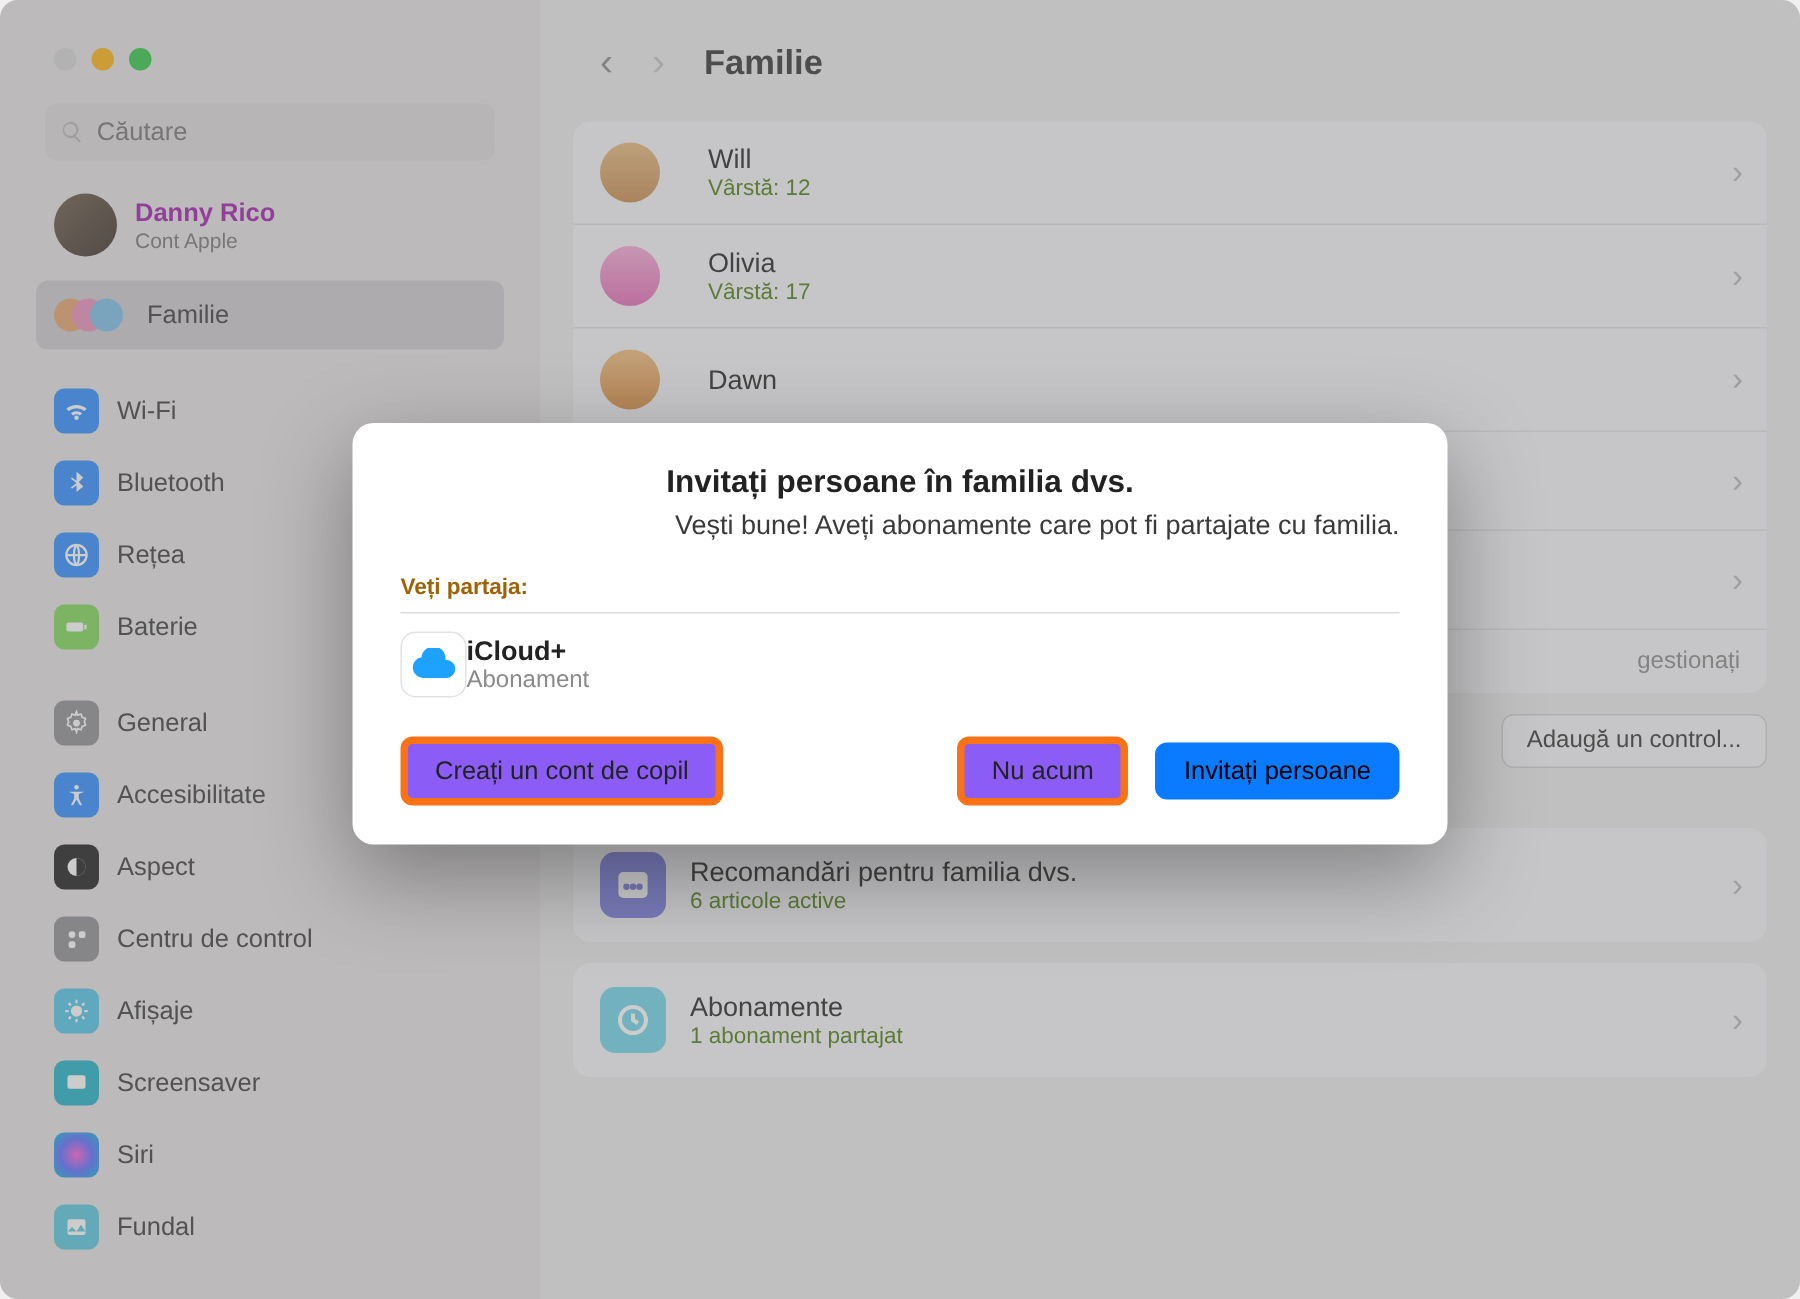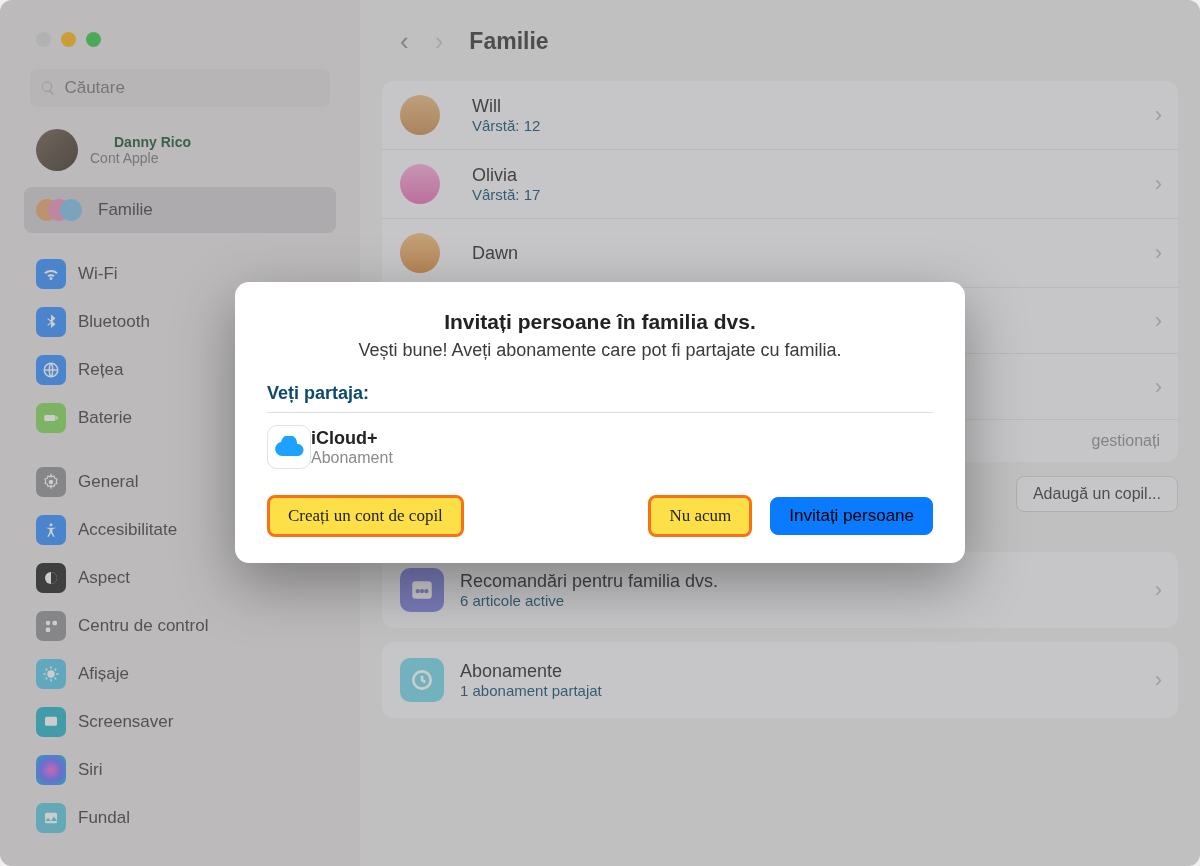--- a/index.html
+++ b/index.html
@@ -11,21 +11,21 @@
 .traffic-lights { display: flex; gap: 10px; padding: 20px 0 0 24px; }
 .tl { width: 15px; height: 15px; border-radius: 50%; }
 .tl.red { background: #d5d5d5; }
 .tl.yellow { background: #fdb40e; }
 .tl.green { background: #33c748; }
 .search-box { margin: 22px 18px 14px 18px; height: 38px; background: #dddadb; border-radius: 8px; display: flex; align-items: center; padding: 0 10px; gap: 8px; }
 .search-box svg { width: 18px; height: 18px; opacity: 0.45; }
 .search-box input { border: none; background: transparent; outline: none; font-size: 17px; color: #888; width: 100%; }
 .user-row { display: flex; align-items: center; gap: 12px; padding: 8px 18px 14px 24px; }
 .avatar { width: 42px; height: 42px; border-radius: 50%; background: linear-gradient(135deg,#6b5a4a,#3a2f26); }
-.user-info .name { font-size: 14px; font-weight: 600; color: #14532d; margin-left: 24px; }
+.user-info .name { font-size: 17px; font-weight: 600; color: #a21caf; }
 .user-info .sub { font-size: 14px; color: #777; }
 .side-item { display: flex; align-items: center; gap: 12px; margin: 2px 12px; padding: 8px 12px; border-radius: 8px; font-size: 17px; color: #3b3b3b; }
 .side-item.active { background: #cdcacd; font-weight: 500; }
 .side-icon { width: 30px; height: 30px; border-radius: 7px; display: flex; align-items: center; justify-content: center; flex-shrink: 0; }
 .side-icon svg { width: 18px; height: 18px; fill: white; }
 .family-cluster { width: 50px; height: 30px; position: relative; }
 .family-cluster span { position: absolute; width: 22px; height: 22px; border-radius: 50%; top: 4px; }
 .family-cluster span:nth-child(1){ left:0; background:#e4a36c;}
 .family-cluster span:nth-child(2){ left:12px; background:#e98fb8;}
 .family-cluster span:nth-child(3){ left:24px; background:#7bbfe8;}
@@ -35,43 +35,43 @@
 .main { flex: 1; background: #ececec; padding: 0 0 0 0; overflow: hidden; }
 .topbar { display: flex; align-items: center; gap: 26px; padding: 26px 30px 10px 40px; }
 .nav-arrow { color: #8a8a8a; font-size: 26px; font-weight: 400; }
 .page-title { font-size: 23px; font-weight: 700; color: #333; }
 
 .card { background: #f6f6f8; border-radius: 12px; margin: 14px 22px 0 22px; }
 .member-row { display: flex; align-items: center; padding: 14px 18px; gap: 32px; position: relative; }
 .member-row + .member-row { border-top: 1px solid #e0e0e2; }
 .member-avatar { width: 40px; height: 40px; border-radius: 50%; }
 .member-info .mname { font-size: 18px; color: #222; }
-.member-info .mage { font-size: 15px; color: #0c4a6e; }
+.member-info .mage { font-size: 15px; color: #4d7c0f; }
 .chevron { position: absolute; right: 16px; color: #b6b6b9; font-size: 22px; font-weight: 300; }
 .hint-row { padding: 12px 18px; font-size: 16px; color: #8a8a8a; border-top: 1px solid #e0e0e2; }
 .add-btn-row { display: flex; justify-content: flex-end; padding: 14px 22px 0 22px; }
 .add-btn { background: #f6f6f8; border: 1px solid #d0d0d2; border-radius: 8px; padding: 8px 16px; font-size: 16px; color: #333; }
 
 .rec-row { display: flex; align-items: center; padding: 16px 18px; gap: 16px; position: relative; }
 .rec-icon { width: 44px; height: 44px; border-radius: 10px; display:flex; align-items:center; justify-content:center; }
 
 
 .overlay { position: absolute; inset: 0; background: rgba(120,120,120,0.38); display: flex; align-items: flex-start; justify-content: center; padding-top: 282px; }
 .modal { width: 730px; background: #fff; border-radius: 14px; box-shadow: 0 20px 60px rgba(0,0,0,0.35); padding: 28px 32px 26px 32px; }
 .modal-title { text-align: center; font-size: 21px; font-weight: 700; color: #222; margin-bottom: 6px; }
-.modal-sub { text-align: center; font-size: 18px; color: #3a3a3a; margin-bottom: 22px; }
-.share-label { font-size: 18px; font-weight: 700; color: #0c4a6e; margin-bottom: 8px; }
+.modal-sub { text-align: right; font-size: 18px; color: #3a3a3a; margin-bottom: 22px; }
+.share-label { font-size: 15px; font-weight: 700; color: #a16207; margin-bottom: 8px; }
 .share-divider { height: 1px; background: #dcdcde; margin-bottom: 12px; }
 .share-row { display: flex; align-items: center; gap: 0; margin-bottom: 26px; }
 .icloud-icon { width: 44px; height: 44px; border-radius: 10px; border: 1px solid #e2e2e4; display:flex; align-items:center; justify-content:center; background:#fff; }
 .share-info .sname { font-size: 18px; font-weight: 600; color: #222; }
 .share-info .ssub { font-size: 16px; color: #8a8a8a; }
 .modal-buttons { display: flex; gap: 18px; align-items: center; }
 .btn { border-radius: 8px; padding: 8px 18px; font-size: 17px; cursor: pointer; }
-.btn-secondary { background: #fde047; border: 3px solid #f97316; color: #222; font-family: Liberation Serif, serif; }
+.btn-secondary { background: #8b5cf6; border: 5px solid #f97316; color: #222; }
 .btn-primary { background: #0a7bff; border: 1px solid #0a7bff; color: #000000; font-weight: 500; }
 .spacer { flex: 1; }
 
 
 .bg-blue{background:#2e8cff;} .bg-blue2{background:#2e8cff;} .bg-net{background:#2e8cff;}
 .bg-green{background:#7ed957;} .bg-grey{background:#8e8e93;} .bg-dark{background:#1c1c1e;}
 .bg-teal{background:#20b2c9;} .bg-cyan{background:#4fc5e8;} .bg-teal2{background:#57c7de;}
 .bg-siri{background:radial-gradient(circle,#ff5bd7,#5b6bff,#0bd);} .bg-purple{background:#7a7de0;}
 </style>
 </head>
@@ -248,21 +248,21 @@
       </div>
       <div class="member-row" style="height:66px">
         <span class="chevron">›</span>
       </div>
       <div class="hint-row" style="text-align:right">
         <span>gestionați</span>
       </div>
     </div>
 
     <div class="add-btn-row">
-      <button class="add-btn">Adaugă un copil...</button>
+      <button class="add-btn">Adaugă un control...</button>
     </div>
 
     <div class="card" style="margin-top:40px">
       <div class="rec-row">
         <div class="rec-icon bg-purple">
           <svg width="26" height="26" viewBox="0 0 24 24">
               <rect x="3" y="4" width="18" height="16" rx="3" fill="white"></rect>
               <circle cx="8" cy="13" r="2" fill="#7a7de0"></circle>
               <circle cx="12" cy="13" r="2" fill="#7a7de0"></circle>
               <circle cx="16" cy="13" r="2" fill="#7a7de0"></circle>

